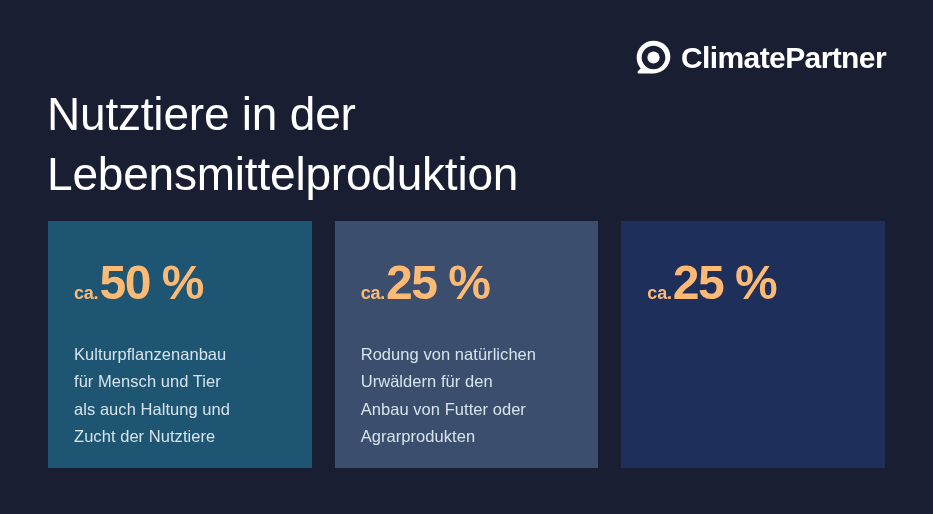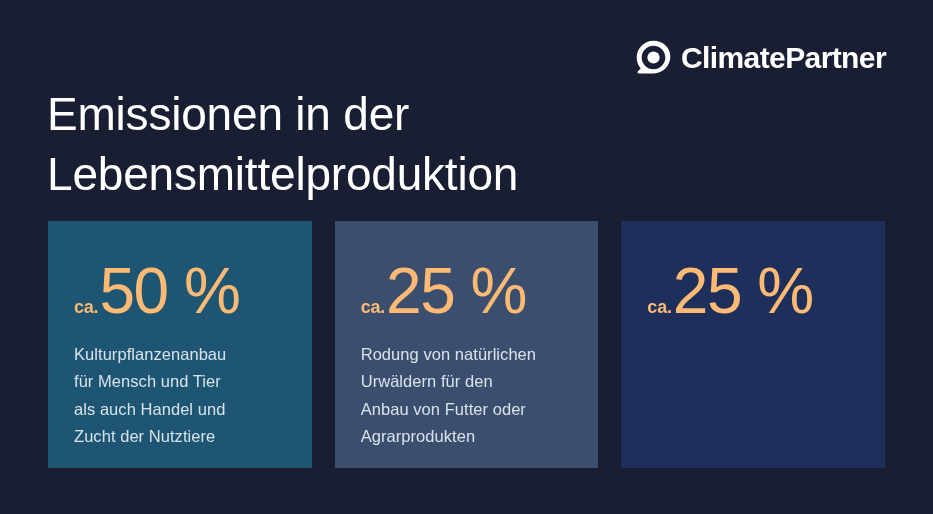--- a/index.html
+++ b/index.html
@@ -90,22 +90,22 @@
     color: #fdba74;
     white-space: nowrap;
   }
   .stat-prefix {
     font-size: 18px;
     font-weight: bold;
     letter-spacing: -0.2px;
     margin-right: 1px;
   }
   .stat-value {
-    font-size: 64px;
-    font-weight: normal;
+    font-size: 48px;
+    font-weight: bold;
     letter-spacing: -1.5px;
     line-height: 1;
   }
 
   .card-body {
     position: absolute;
     left: 26px;
     right: 16px;
     top: 120px;
     color: #d6e3ec;
@@ -123,33 +123,33 @@
   <div class="logo">
     <span class="logo-mark-wrap">
       <svg class="logo-mark" viewBox="0 0 40 40" xmlns="http://www.w3.org/2000/svg" aria-hidden="true">
         <path fill="#ffffff" d="M20 1.8c-10.05 0-18.2 8.15-18.2 18.2 0 4.52 1.65 8.66 4.38 11.84l-3.06 3.06c-.86.86-.25 2.33.96 2.33H20c10.05 0 18.2-8.15 18.2-18.2S30.05 1.8 20 1.8zm0 5.4c7.07 0 12.8 5.73 12.8 12.8S27.07 32.8 20 32.8 7.2 27.07 7.2 20 12.93 7.2 20 7.2z"></path>
         <circle fill="#ffffff" cx="20" cy="20" r="6.6"></circle>
       </svg>
     </span>
     <span class="logo-text">ClimatePartner</span>
   </div>
 
-  <h1 class="title">Emissionen in der
+  <h1 class="title">Nutztiere in der
 Lebensmittelproduktion</h1>
 
   <div class="cards">
 
     <div class="card card-1">
       <div class="stat">
         <span class="stat-prefix">ca.</span>
         <span class="stat-value">50 %</span>
       </div>
       <div class="card-body">Kulturpflanzenanbau
 für Mensch und Tier
-als auch Handel und
+als auch Haltung und
 Zucht der Nutztiere</div>
     </div>
 
     <div class="card card-2">
       <div class="stat">
         <span class="stat-prefix">ca.</span>
         <span class="stat-value">25 %</span>
       </div>
       <div class="card-body">Rodung von natürlichen
 Urwäldern für den

